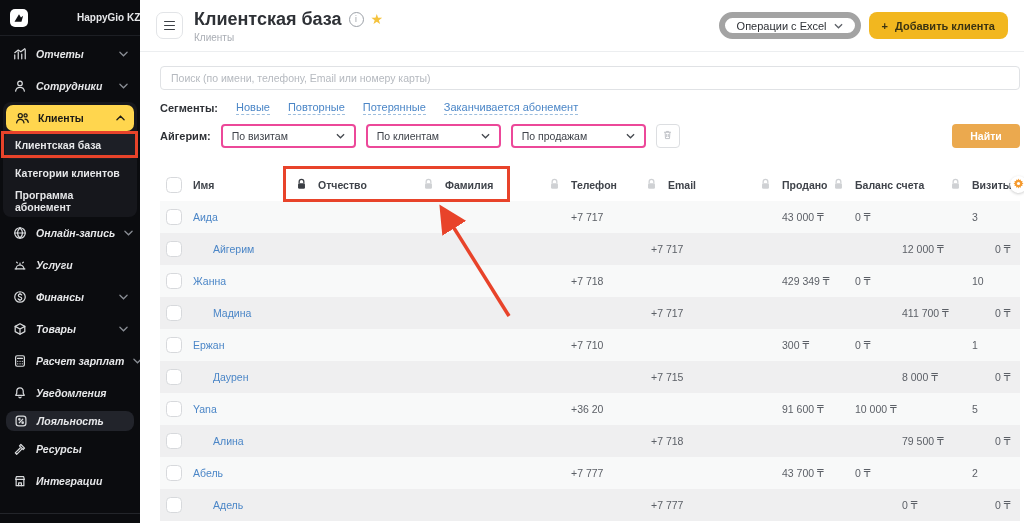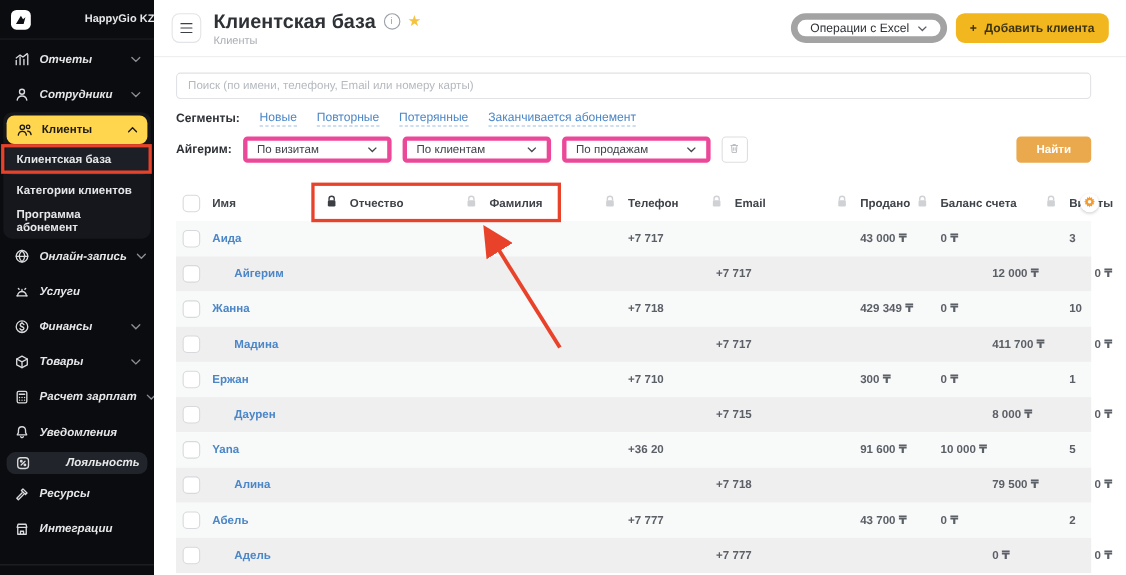--- a/index.html
+++ b/index.html
@@ -14,51 +14,51 @@
   .side-nav{padding-top:2px;}
   .nav-item{height:32px;display:flex;align-items:center;gap:9px;padding:0 12px;font-size:10.5px;font-weight:600;cursor:pointer;box-sizing:border-box;font-style:italic;}
   .nav-item .icon,.pill .icon{width:15px;display:flex;justify-content:center;flex:none;}
   .nav-item .lbl,.pill .lbl{flex:1;white-space:nowrap;}
   .chev{display:flex;flex:none;}
   .group{background:#16171c;border-radius:8px;margin:0 3px;padding:3px 0 2px;}
   .pill{height:26px;margin:0 3px;background:#ffd64e;border-radius:7px;color:#1c1b16;display:flex;align-items:center;gap:8px;padding:0 9px;font-size:10.5px;font-weight:bold;cursor:pointer;}
   .pill svg *{stroke:#1c1b16;}
   .sub-item{height:28px;display:flex;align-items:center;padding:0 12px;font-size:10.5px;font-weight:600;cursor:pointer;}
   .sub-item.active{background:#1d1f26;border-radius:6px;margin:0 2px;padding:0 10px;}
-  .nav-item.hl{background:#22242b;border-radius:8px;margin:2px 6px;height:20px;padding:0 7px;text-align:right;}
+  .nav-item.hl{background:#22242b;border-radius:8px;margin:2px 6px;height:20px;padding:0 7px;}
   .side-foot{position:absolute;bottom:9px;left:0;right:0;border-top:1px solid #23252a;}
   
   .main{position:absolute;left:140px;top:0;right:0;bottom:0;background:#fff;}
   .topbar{height:52px;display:flex;align-items:center;padding:0 16px;border-bottom:1px solid #eceef0;box-sizing:border-box;background:#fff;}
   .burger{width:27px;height:27px;border:1px solid #e2e4e7;border-radius:7px;background:#fff;display:flex;flex-direction:column;justify-content:center;align-items:center;gap:2.5px;cursor:pointer;flex:none;}
   .burger i{width:11px;height:1.6px;background:#3c4046;border-radius:1px;}
   .title-wrap{margin-left:11px;}
   .trow{display:flex;align-items:center;gap:7px;}
   .page-title{font-size:18px;margin:0;color:#2e3136;font-weight:bold;}
   .info{width:13px;height:13px;border:1.2px solid #9ba0a7;border-radius:50%;font-size:8.5px;display:flex;align-items:center;justify-content:center;color:#9ba0a7;flex:none;}
   .star{color:#f5c33d;font-size:14px;line-height:1;}
   .crumb{font-size:10px;color:#a9adb4;margin-top:2px;}
   .top-actions{margin-left:auto;display:flex;gap:8px;align-items:center;}
   .btn-excel{height:27px;border:6px solid #a3a3a3;background:#fff;border-radius:14px;padding:0 12px;font-size:11px;color:#2e3136;display:flex;align-items:center;gap:7px;cursor:pointer;font-family:inherit;}
   .btn-excel .caret,.select .caret{display:flex;}
   .btn-add{height:27px;border:none;background:#f2b71f;border-radius:8px;padding:0 13px;font-size:11px;font-weight:bold;color:#3b3312;display:flex;align-items:center;gap:7px;cursor:pointer;font-family:inherit;}
-  .content{padding:14px 32px 0 20px;}
+  .content{padding:14px 4px 0 20px;}
   .search{display:block;width:100%;height:24px;border:1px solid #e0e2e5;border-radius:4px;padding:0 10px;font-size:10.5px;color:#3f434a;box-sizing:border-box;outline:none;font-family:inherit;}
   .search::placeholder{color:#b5b9bf;}
   .seg-row{display:flex;align-items:center;gap:18px;margin-top:11px;font-size:11px;height:14px;}
   .seg-label,.fil-label{font-weight:bold;color:#2e3136;}
   .seg-link{color:#4b86c7;border-bottom:1px dashed #9dbede;padding-bottom:1px;cursor:pointer;}
   .fil-row{display:flex;align-items:center;margin-top:9px;gap:10px;font-size:11px;}
   .selects{display:flex;gap:10px;}
-  .select{width:135px;height:24px;border:4px solid #ec4899;border-radius:4px;background:#fff;display:flex;align-items:center;justify-content:space-between;padding:0 9px;font-size:10.5px;color:#3f434a;cursor:pointer;box-sizing:border-box;}
+  .select{width:135px;height:24px;border:2px solid #ec4899;border-radius:4px;background:#fff;display:flex;align-items:center;justify-content:space-between;padding:0 9px;font-size:10.5px;color:#3f434a;cursor:pointer;box-sizing:border-box;}
   .btn-trash{width:24px;height:24px;border:1px solid #dcdee1;border-radius:4px;background:#fff;display:flex;align-items:center;justify-content:center;cursor:pointer;padding:0;}
   .btn-find{margin-left:auto;width:68px;height:24px;background:#eba94e;border:none;border-radius:4px;color:#fff;font-weight:bold;font-size:10.5px;cursor:pointer;font-family:inherit;}
   
   .table{margin-top:20px;}
-  .thead,.trd{display:grid;grid-template-columns:33px 103px 127px 126px 97px 114px 73px 117px 58px;align-items:center;font-weight:bold;}
+  .thead,.trd{display:grid;grid-template-columns:33px 103px 127px 126px 97px 114px 73px 117px 58px;align-items:center;}
   .thead{height:33px;background:#fff;position:relative;font-size:10.5px;font-weight:bold;color:#3f434a;}
   .th{display:flex;align-items:center;gap:11px;}
   .trd{height:32px;font-size:10.5px;color:#5b5f66;}
   .r-odd{background:#f8f9f9;}
   .r-even{background:#efeff0;gap:20px;}
   .cpad{padding-left:22px;}
   .name{color:#4b86c7;cursor:pointer;}
   .cb{width:16px;height:16px;border:1.5px solid #d7d9dc;border-radius:4.5px;background:#fff;margin-left:6px;cursor:pointer;box-sizing:border-box;}
   .gear-wrap{position:absolute;right:-7px;top:8px;width:17px;height:17px;background:#fff;border-radius:50%;box-shadow:0 1px 3px rgba(0,0,0,.2);display:flex;align-items:center;justify-content:center;cursor:pointer;}
   

